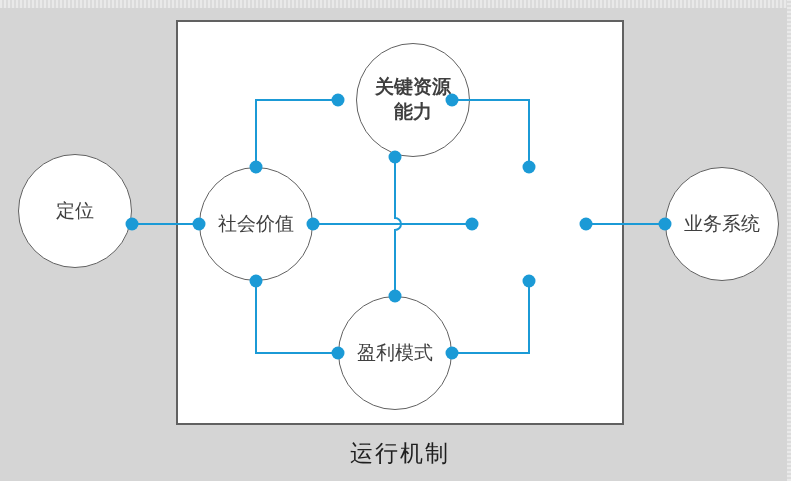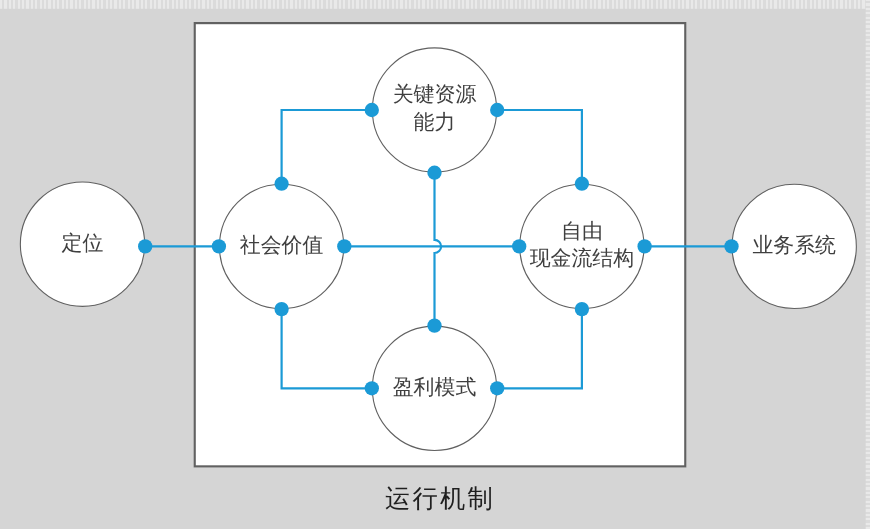--- a/index.html
+++ b/index.html
@@ -25,23 +25,23 @@
   .wires path{fill:none;stroke:var(--blue,#1b9ad6);stroke-width:2px;}
   .wires circle{fill:var(--blue,#1b9ad6);}
   .node{
     position:absolute;width:114px;height:114px;box-sizing:border-box;
     border:1.5px solid var(--stroke,#616161);border-radius:50%;
     background:var(--panel,#ffffff);z-index:2;
     display:flex;align-items:center;justify-content:center;
     text-align:center;font-size:19px;line-height:1.3;
     color:var(--text,#3f3f3f);white-space:pre-line;
   }
-  .n-positioning{left:18px;top:165px;}
+  .n-positioning{left:18px;top:154px;}
   .n-business{left:199px;top:167px;}
-  .n-key{left:338px;top:43px;}
+  .n-key{left:356px;top:43px;font-weight:bold;}
   .n-cash{left:472px;top:167px;}
   .n-profit{left:338px;top:296px;text-align:center;}
   .n-social{left:665px;top:167px;}
   .caption{
     position:absolute;left:176px;top:438px;width:448px;z-index:2;
     text-align:center;font-size:23px;font-weight:400;letter-spacing:2px;
     color:var(--title,#1f1f1f);
   }
 </style>
 </head>
@@ -86,24 +86,20 @@
   <div class="node n-positioning">
     <span>定位</span>
   </div>
   <div class="node n-business">
     <span>社会价值</span>
   </div>
   <div class="node n-key">
     <span>关键资源
 能力</span>
   </div>
-  <div class="node n-cash">
-    <span>自由
-现金流结构</span>
-  </div>
   <div class="node n-profit">
     <span>盈利模式</span>
   </div>
   <div class="node n-social">
     <span>业务系统</span>
   </div>
 
   <div class="caption">运行机制</div>
 
 </div>

